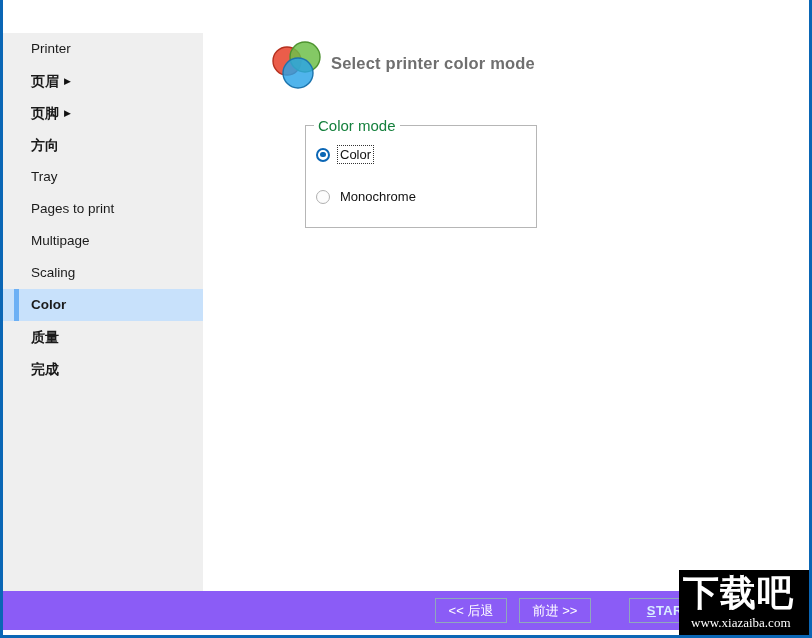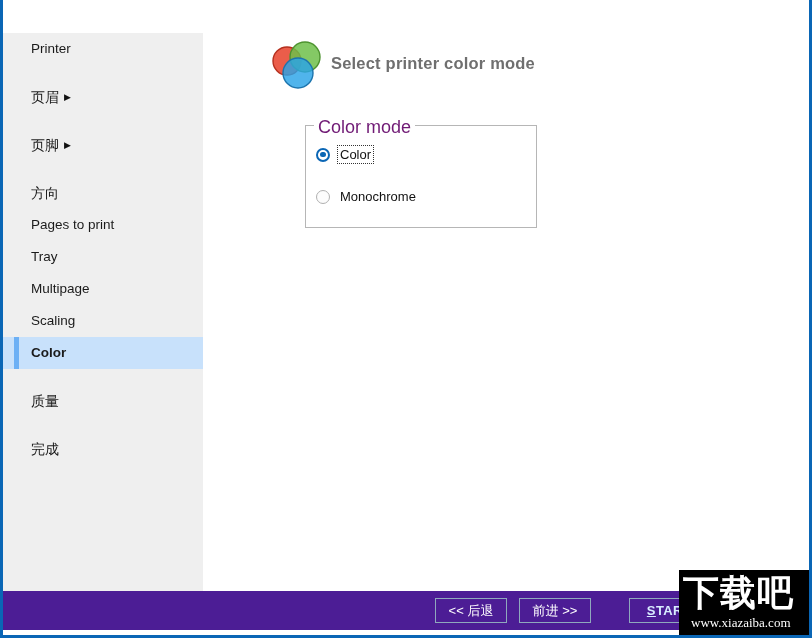--- a/index.html
+++ b/index.html
@@ -68,21 +68,21 @@
   .nav-item {
     position: relative;
     height: 32px;
     line-height: 32px;
     padding-left: 28px;
     font-size: 13.5px;
     color: #1a1a1a;
     white-space: nowrap;
     cursor: default;
   }
-  .nav-item.cjk { font-weight: normal; font-size: 14px; margin-top: 16px; }
+  .nav-item.cjk { font-weight: bold; font-size: 14px; }
   .nav-item.selected {
     background: #c8e1fb;
     font-weight: bold;
   }
   .nav-item.selected::before {
     content: "";
     position: absolute;
     left: 11px;
     top: 0;
     width: 5px;
@@ -138,22 +138,22 @@
     width: 230px;
     height: 101px;
     border: 1px solid #b6b6b6;
   }
   #groupbox-legend {
     position: absolute;
     left: 8px;
     top: -9px;
     background: #ffffff;
     padding: 0 4px;
-    font-size: 18px;
-    color: #701a75;
+    font-size: 15px;
+    color: #15803d;
   }
   .radio-row {
     position: absolute;
     left: 10px;
     display: flex;
     align-items: center;
     cursor: default;
   }
   #radio-color-row { top: 20px; }
   #radio-mono-row { top: 62px; }
@@ -193,21 +193,21 @@
     outline-offset: 0px;
   }
 
   
   #footer {
     position: absolute;
     left: -3px;
     top: 591px;
     width: 812px;
     height: 39px;
-    background: #4c1d95;
+    background: #8b5cf6;
     text-decoration: underline;
   }
   .foot-btn {
     position: absolute;
     top: 7px;
     height: 25px;
     box-sizing: border-box;
     border: 1px solid #8fa8bd;
     background: transparent;
     color: #ffffff;
@@ -273,24 +273,24 @@
     <div class="nav-item cjk">
       <span>页眉</span><span class="nav-arrow">▶</span>
     </div>
     <div class="nav-item cjk">
       <span>页脚</span><span class="nav-arrow">▶</span>
     </div>
     <div class="nav-item cjk">
       <span>方向</span>
     </div>
     <div class="nav-item">
+      <span>Tray</span>
+    </div>
+    <div class="nav-item">
       <span>Pages to print</span>
-    </div>
-    <div class="nav-item">
-      <span>Tray</span>
     </div>
     <div class="nav-item">
       <span>Multipage</span>
     </div>
     <div class="nav-item">
       <span>Scaling</span>
     </div>
     <div class="nav-item selected">
       <span>Color</span>
     </div>

